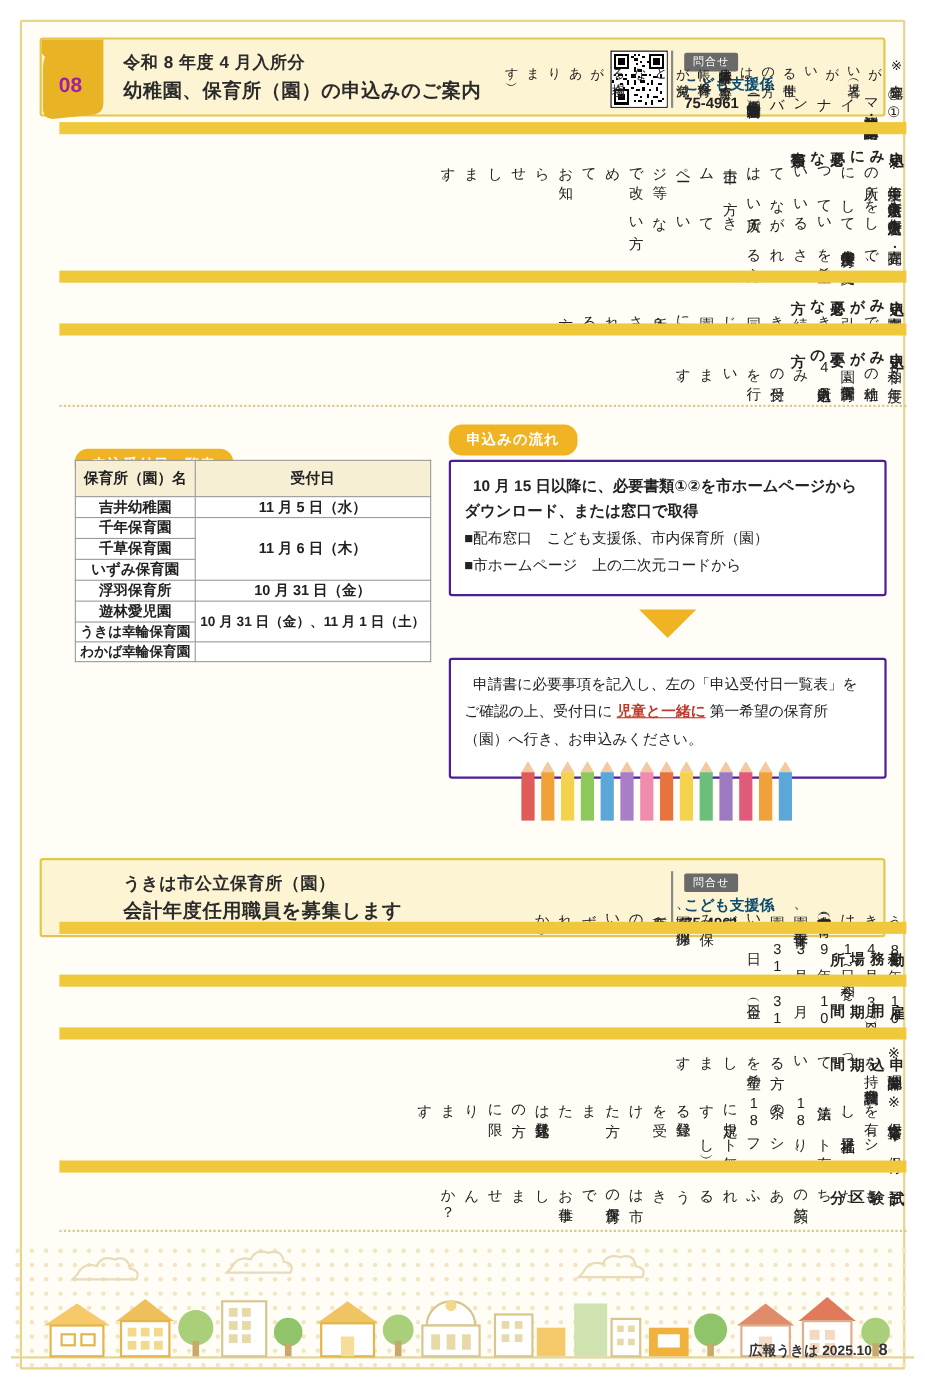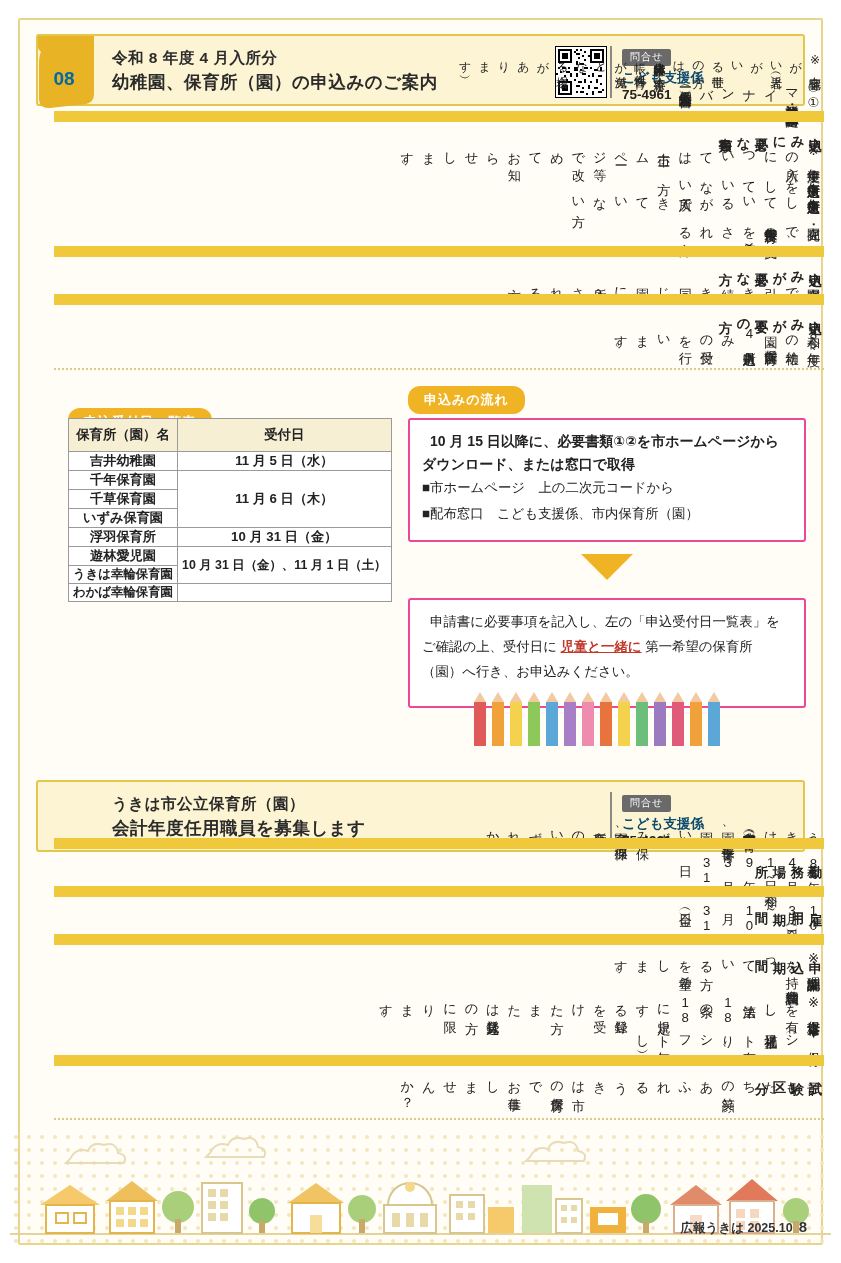--- a/index.html
+++ b/index.html
@@ -35,21 +35,21 @@
   .head-08 { top: 14px; }
   .head-09 { top: 760px; }
   .tag-badge {
     position:absolute; left:-2px; top:-2px;
     width: 64px; height: 76px;
   }
   .tag-badge svg { display:block; }
   .badge-num {
     position:absolute; left:8px; top:34px;
     width:40px; text-align:center;
-    font-size:19px; font-weight:bold; color:#0369a1;
+    font-size:19px; font-weight:bold; color:#a21caf;
     letter-spacing: 0px;
   }
   .head-titles {
     position:absolute; left:74px; top:10px;
     color:#2b2b2b;
   }
   .head-line1 { font-size:15.5px; font-weight:bold; letter-spacing:0.5px; line-height:1.5; }
   .head-line2 { font-size:17.5px; font-weight:bold; letter-spacing:0.5px; line-height:1.5; }
   .qr {
     position:absolute; top:10px; right:196px;
@@ -142,21 +142,21 @@
     text-align:center;
     background:#ffffff;
     font-weight:bold;
     font-size:13.2px;
     white-space: nowrap;
   }
 
   
   .flowbox {
     position:absolute;
-    border:2px solid #ec4899;
+    border:2px solid #4c1d95;
     background:#ffffff;
     border-radius:3px;
     padding:10px 12px;
     font-size:13.4px;
     line-height:1.75;
     color:#222;
   }
   .flow-arrow {
     position:absolute;
     width:0;height:0;
@@ -326,22 +326,22 @@
         <td style="font-size:12.4px;">わかば幸輪保育園</td>
         <td style="border-top:none;"></td>
       </tr>
     </tbody>
   </table>
 
   <div class="pill" style="left:388px; top:366px;">申込みの流れ</div>
 
   <div class="flowbox" style="left:388px; top:398px; width:398px; height:124px;">
     <div style="font-weight:bold; font-size:14px; line-height:1.65; text-indent:8px;">10 月 15 日以降に、必要書類①②を市ホームページからダウンロード、または窓口で取得</div>
+    <div style="margin-top:2px;">■配布窓口　こども支援係、市内保育所（園）</div>
     <div>■市ホームページ　上の二次元コードから</div>
-    <div style="margin-top:2px;">■配布窓口　こども支援係、市内保育所（園）</div>
   </div>
 
   <div class="flow-arrow" style="left:561px; top:534px;"></div>
 
   <div class="flowbox" style="left:388px; top:578px; width:398px; height:110px;">
     <div style="line-height:1.85; text-indent:8px;">
       <span>申請書に必要事項を記入し、左の「申込受付日一覧表」をご確認の上、受付日に </span><span class="ul-red">児童と一緒に</span><span> 第一希望の保育所（園）へ行き、お申込みください。</span>
     </div>
   </div>
 

